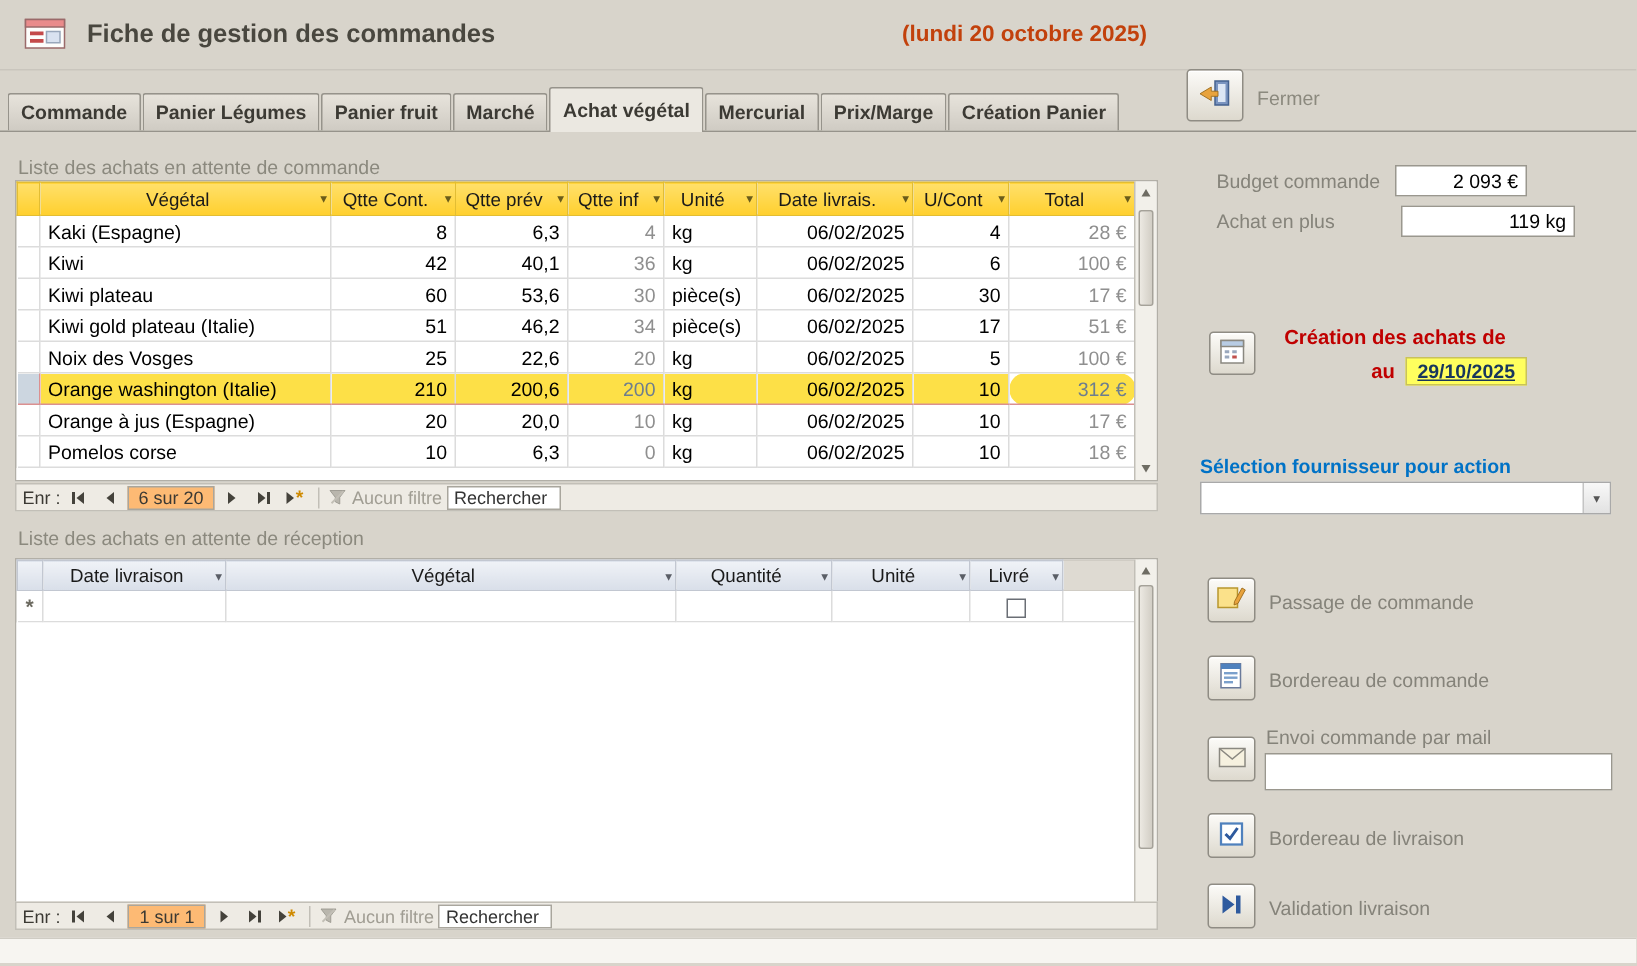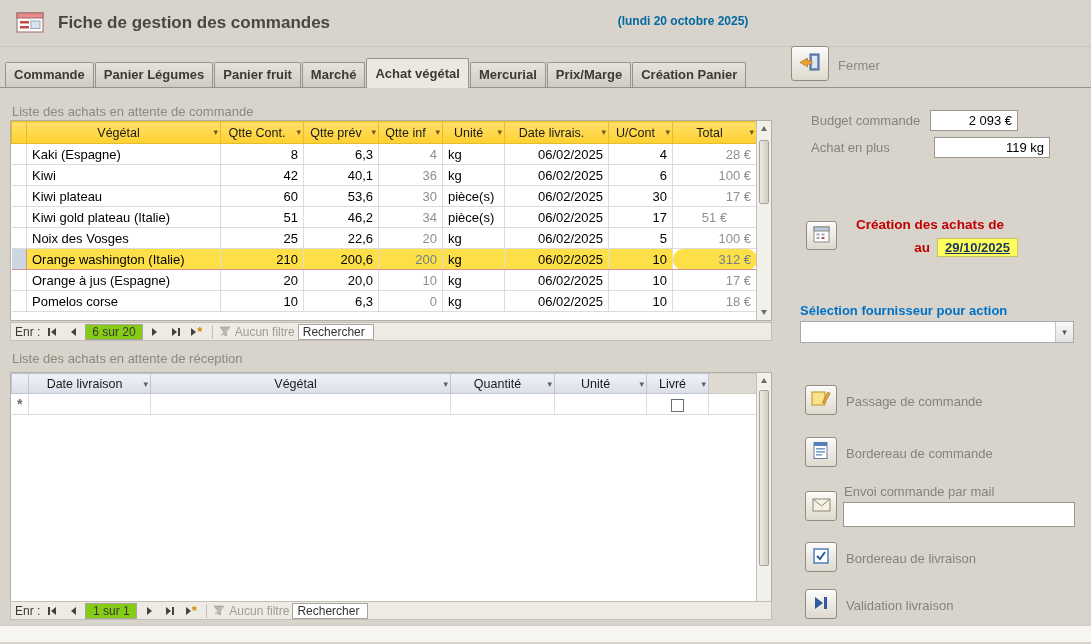--- a/index.html
+++ b/index.html
@@ -3,21 +3,21 @@
 <meta charset="utf-8">
 <style>
   *{margin:0;padding:0;box-sizing:border-box}
   html,body{width:1091px;height:644px}
   body{background:#d8d4cb;font-family:"Liberation Sans",sans-serif;position:relative;overflow:hidden;font-size:13px;color:#000}
 
   
   .hdr{position:absolute;left:0;top:0;width:100%;height:47px;border-bottom:1px solid #c9c5bd}
   .hdr-icon{position:absolute;left:16px;top:11px}
   .hdr-title{position:absolute;left:58px;top:13px;font-size:17px;font-weight:bold;color:#49473f}
-  .hdr-date{position:absolute;left:558px;top:14px;width:250px;text-align:center;font-size:12px;font-weight:bold;color:#0369a1}
+  .hdr-date{position:absolute;left:558px;top:14px;width:250px;text-align:center;font-size:15px;font-weight:bold;color:#c2410c}
 
   
   .tab-baseline{position:absolute;left:0;top:87px;width:100%;height:1px;background:#96938b;z-index:1}
   #tabstrip{position:absolute;left:5px;top:58px;height:29px;display:flex;align-items:flex-end;z-index:2}
   .tab{border:1px solid #96938b;border-bottom:none;border-radius:2px 2px 0 0;margin-right:1px;padding:0 8px;height:25px;line-height:24px;font-size:13px;font-weight:bold;color:#3c3a34;background:linear-gradient(#e7e3db,#cfcbc3);white-space:nowrap;cursor:pointer}
   .tab.active{height:30px;line-height:29px;margin-bottom:-1px;background:#ebe8e1;z-index:3;position:relative}
 
   .btn3d{border:1px solid #8f8c84;border-radius:3px;background:linear-gradient(#fcfbf8,#ddd9ce);display:flex;align-items:center;justify-content:center;position:absolute;cursor:pointer;box-shadow:inset 0 1px 0 #fff}
   #close-btn{left:791px;top:46px;width:38px;height:35px}
   #close-lbl{position:absolute;left:838px;top:58px;color:#8b897e;font-size:13px}
@@ -73,21 +73,21 @@
 
   
   .navbar{position:absolute;left:10px;width:762px;height:19px;background:#eeebe4;border:1px solid #c2bfb7;display:flex;align-items:center;font-size:12px;color:#3b3933;padding:0 4px;gap:3px}
   #nav1{top:322px}
   #nav2{top:601px}
   .navbtn{width:18px;height:15px;display:flex;align-items:center;justify-content:center;gap:1px;cursor:pointer}
   .tl{width:0;height:0;border-top:4px solid transparent;border-bottom:4px solid transparent;border-right:5px solid #44423b}
   .tr2{width:0;height:0;border-top:4px solid transparent;border-bottom:4px solid transparent;border-left:5px solid #44423b}
   .vbar{width:2px;height:8px;background:#44423b}
   .newstar{color:#cf8a00;font-weight:bold;font-size:13px;line-height:10px}
-  .posbox{background:#84cc16;border:1px solid #a9a69d;height:16px;line-height:14px;padding:0 6px;min-width:52px;text-align:center}
+  .posbox{background:#fdba74;border:1px solid #a9a69d;height:16px;line-height:14px;padding:0 6px;min-width:52px;text-align:center}
   .navsep{width:1px;height:14px;background:#c2bfb7;margin:0 3px}
   .filterbox{display:flex;align-items:center;gap:4px;color:#a09d93;cursor:pointer}
   .searchbox{background:#fff;border:1px solid #a9a69d;height:16px;width:76px;font-size:12px;padding:0 4px;color:#333;font-family:inherit}
 
   
   .lbl{position:absolute;color:#85837a;font-size:13px}
   #budget-lbl{left:811px;top:113px}
   #achat-lbl{left:811px;top:140px}
   .valbox{position:absolute;background:#fff;border:1px solid #9a978e;height:21px;font-size:13px;color:#000;text-align:right;padding:2px 5px 0 0}
   #budget-val{left:930px;top:110px;width:88px}
@@ -210,21 +210,21 @@
           </tr>
           <tr>
             <td class="rowsel"></td>
             <td style="text-align: left;">Kiwi gold plateau (Italie)</td>
             <td style="text-align: right;">51</td>
             <td style="text-align: right;">46,2</td>
             <td class="dim" style="text-align: right;">34</td>
             <td style="text-align: left;">pièce(s)</td>
             <td style="text-align: right;">06/02/2025</td>
             <td style="text-align: right;">17</td>
-            <td class="dim" style="text-align: center;">51 €</td>
+            <td class="dim" style="text-align: right;">51 €</td>
           </tr>
           <tr>
             <td class="rowsel"></td>
             <td style="text-align: left;">Noix des Vosges</td>
             <td style="text-align: right;">25</td>
             <td style="text-align: right;">22,6</td>
             <td class="dim" style="text-align: right;">20</td>
             <td style="text-align: left;">kg</td>
             <td style="text-align: right;">06/02/2025</td>
             <td style="text-align: right;">5</td>

